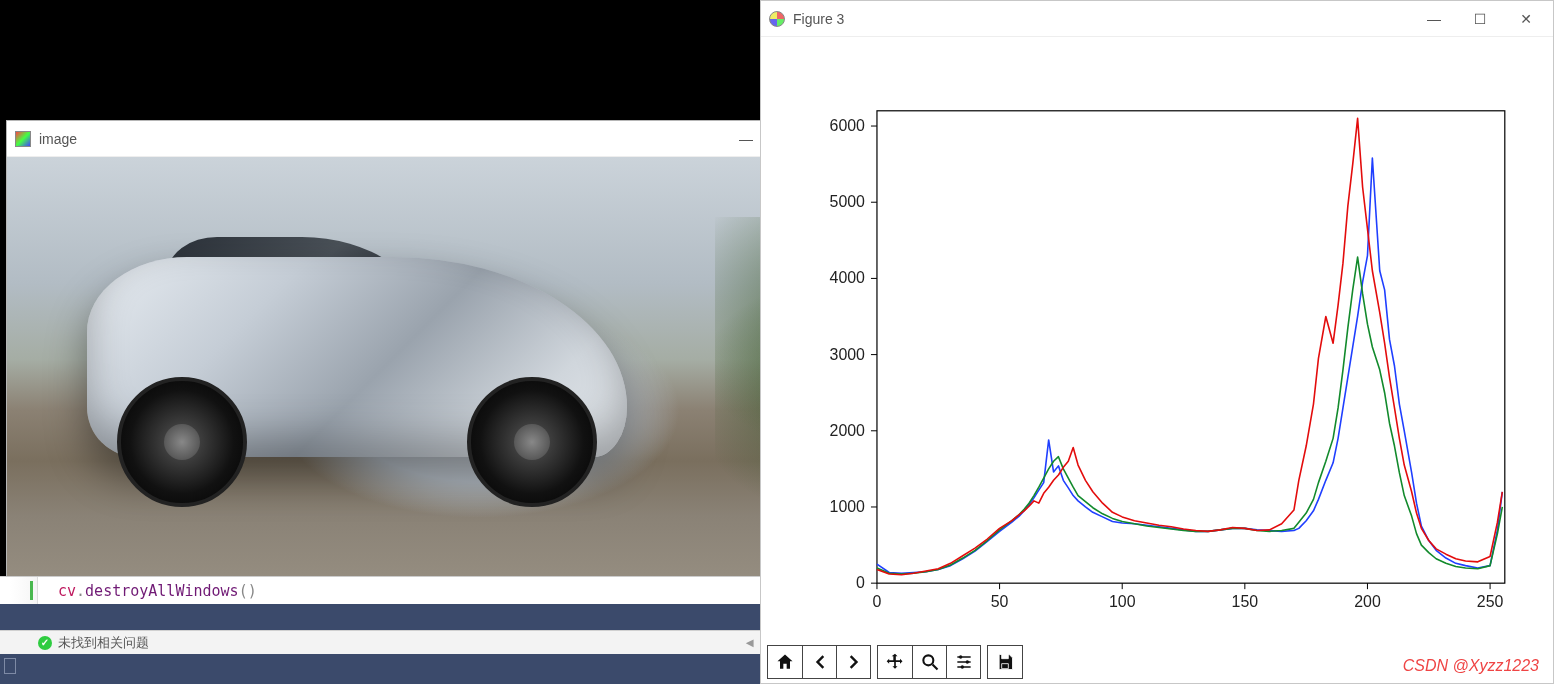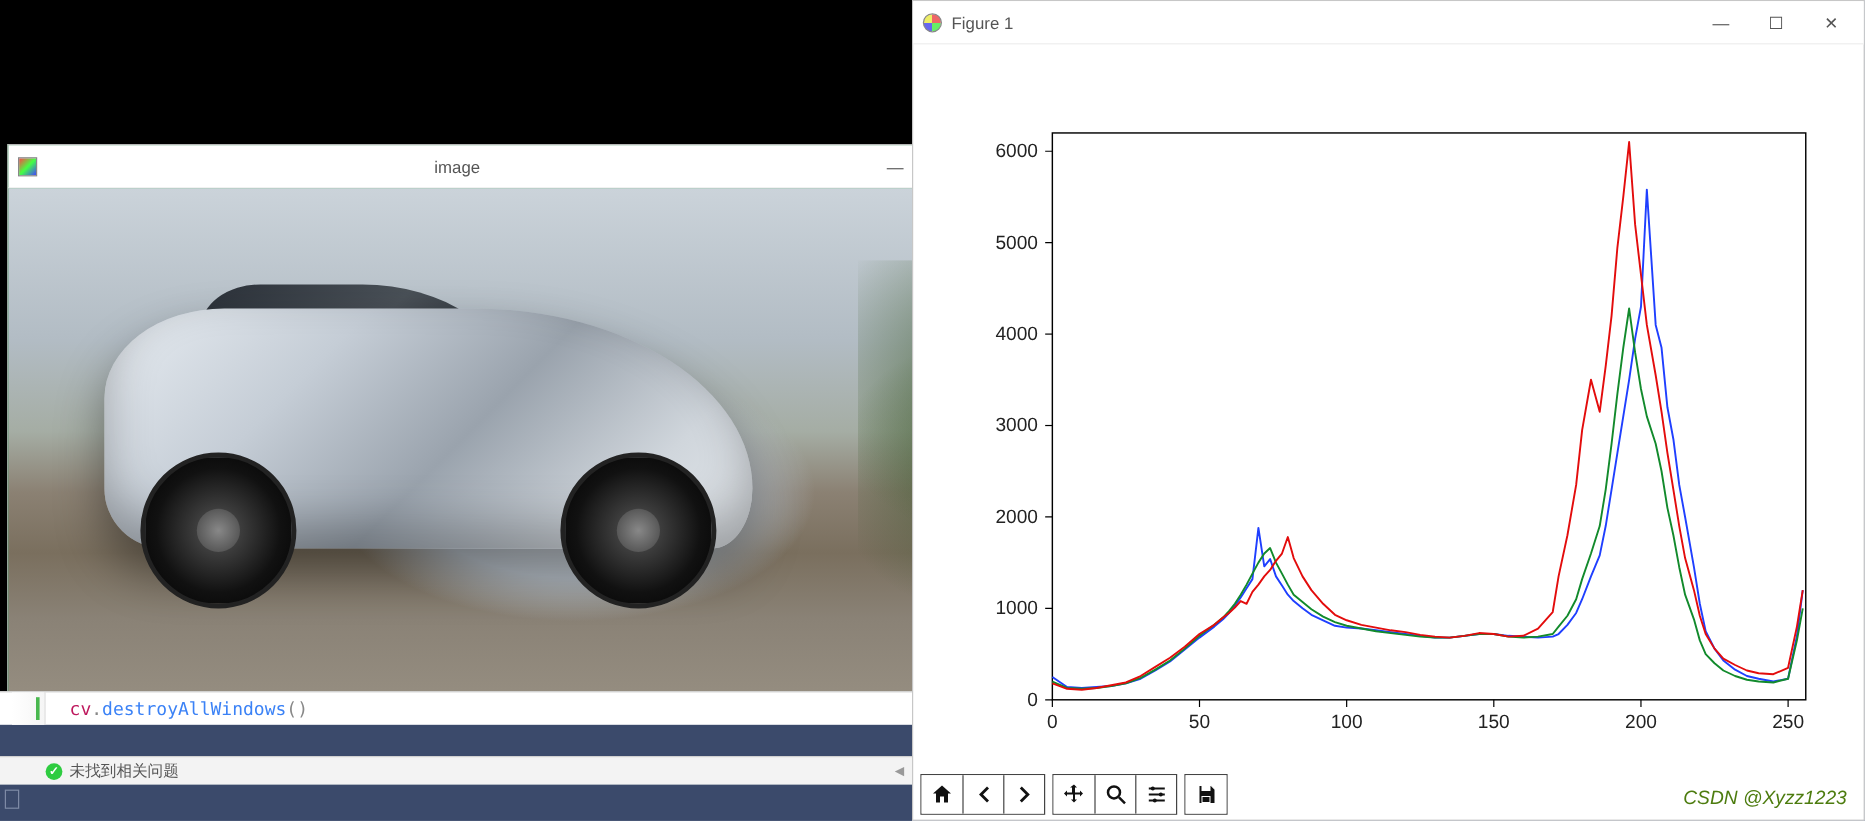--- a/index.html
+++ b/index.html
@@ -13,23 +13,22 @@
 
   
   .left-black {
     position: absolute; left: 0; top: 0; width: 760px; height: 580px;
     background: #000;
   }
 
   
   .img-window {
     position: absolute; left: 6px; top: 120px; width: 860px; height: 460px;
-    background: #15803d; border: 1px solid #b6b6b6;
+    background: #c4b5fd; border: 1px solid #b6b6b6;
     box-shadow: 0 4px 20px rgba(0,0,0,0.3);
-    text-align: center;
   }
   .img-titlebar {
     height: 36px; display: flex; align-items: center; padding: 0 4px 0 8px;
     background: #fff; border-bottom: 1px solid #eee;
   }
   .img-icon {
     width: 16px; height: 16px; margin-right: 8px;
     background: linear-gradient(135deg, #f44 0%, #4f4 50%, #44f 100%);
     border: 1px solid #888;
   }
@@ -81,21 +80,21 @@
     display: flex; align-items: center; padding-left: 10px;
   }
   .gutter {
     width: 28px; height: 100%; border-right: 1px solid #ddd; margin-right: 20px;
     background: linear-gradient(to right, #fff, #f5f5f5);
     position: relative;
   }
   .gutter::before { content: ""; position:absolute; right:4px; top:4px; bottom:4px; width:3px; background:#49b84f; }
   .code-line { font-family: Consolas, monospace; font-size: 15px; color: #333; }
   .code-kw { color: #be185d; }
-  .code-fn { color: #3b82f6; margin-top: 40px; }
+  .code-fn { color: #701a75; margin-top: 40px; }
   .code-punct { color: #888; }
 
   
   .problems-bar {
     position: absolute; left: 0; top: 630px; width: 760px; height: 24px;
     background: #f3f3f3; border-top: 1px solid #d0d0d0;
     display: flex; align-items: center; padding-left: 10px; gap: 6px;
     font-size: 13px; color: #555;
   }
   .probs-left { width:22px; height:18px; display:flex; align-items:center; justify-content:center; }
@@ -145,21 +144,21 @@
   .tb-group { display: flex; border: 1px solid #444; }
   .tb-btn {
     width: 34px; height: 32px; display: flex; align-items: center; justify-content: center;
     background: #fff; cursor: pointer; font-size: 20px; color: #111;
   }
   .tb-btn + .tb-btn { border-left: 1px solid #444; }
   .tb-btn svg { width: 20px; height: 20px; }
 
   .watermark {
     position: absolute; right: 14px; bottom: 8px;
-    color: #4d7c0f; font-size: 16px; font-style: italic;
+    color: #ef4444; font-size: 16px; font-style: italic;
   }
 
   .white-top-strip {
     position: absolute; left:0; top:0; width:760px; height:4px; background:#e8e8e8;
   }
 </style>
 </head>
 <body>
 
 <div class="white-top-strip"></div>
@@ -196,21 +195,21 @@
   <span class="check-icon">✓</span>
   <span>未找到相关问题</span>
   <span class="probs-arrow">◄</span>
 </div>
 
 <div class="left-footer"></div>
 
 <div class="fig-window">
   <div class="fig-titlebar">
     <div class="fig-icon"></div>
-    <div class="fig-title">Figure 1</div>
+    <div class="fig-title">Figure 3</div>
     <div class="win-controls">
       <div class="win-btn">—</div>
       <div class="win-btn">☐</div>
       <div class="win-btn close">✕</div>
     </div>
   </div>
 
   <div class="plot-area">
     <svg class="plot-svg" id="plot" viewBox="0 0 754 584">
         <rect x="96" y="60" width="630" height="474" fill="none" stroke="#000" stroke-width="1.2"></rect>

